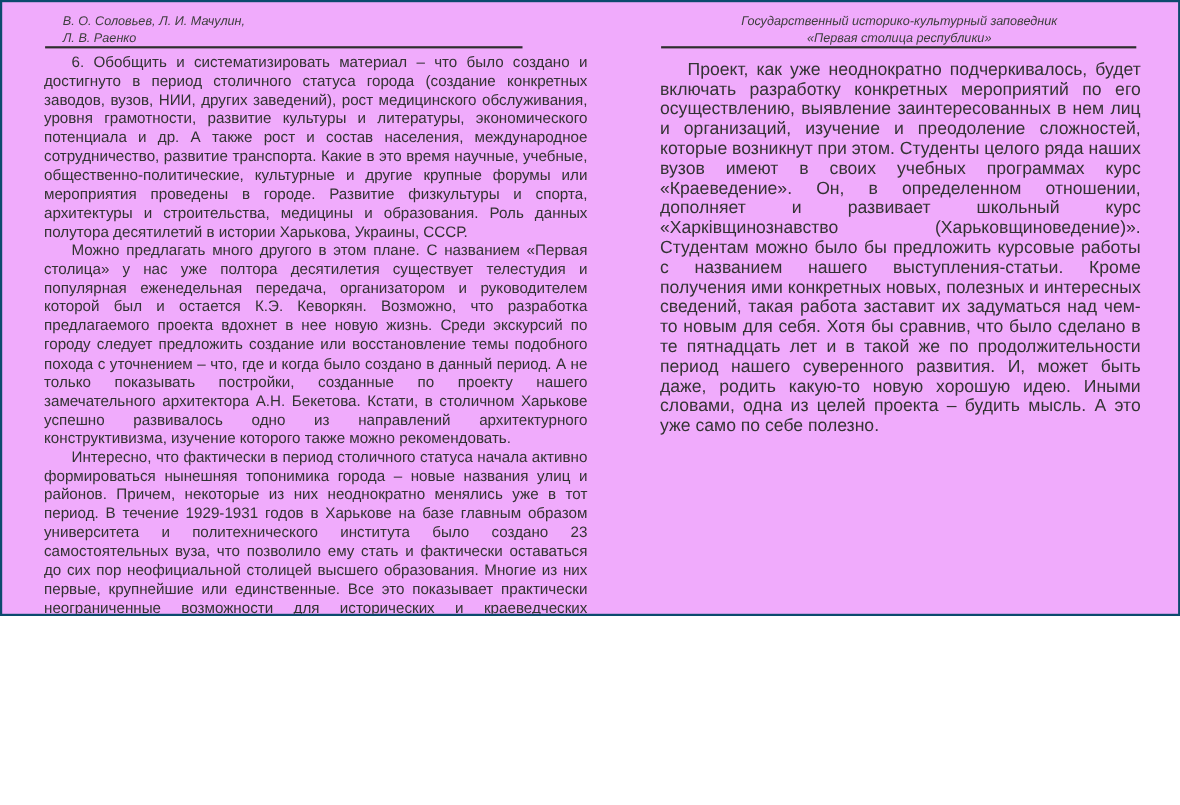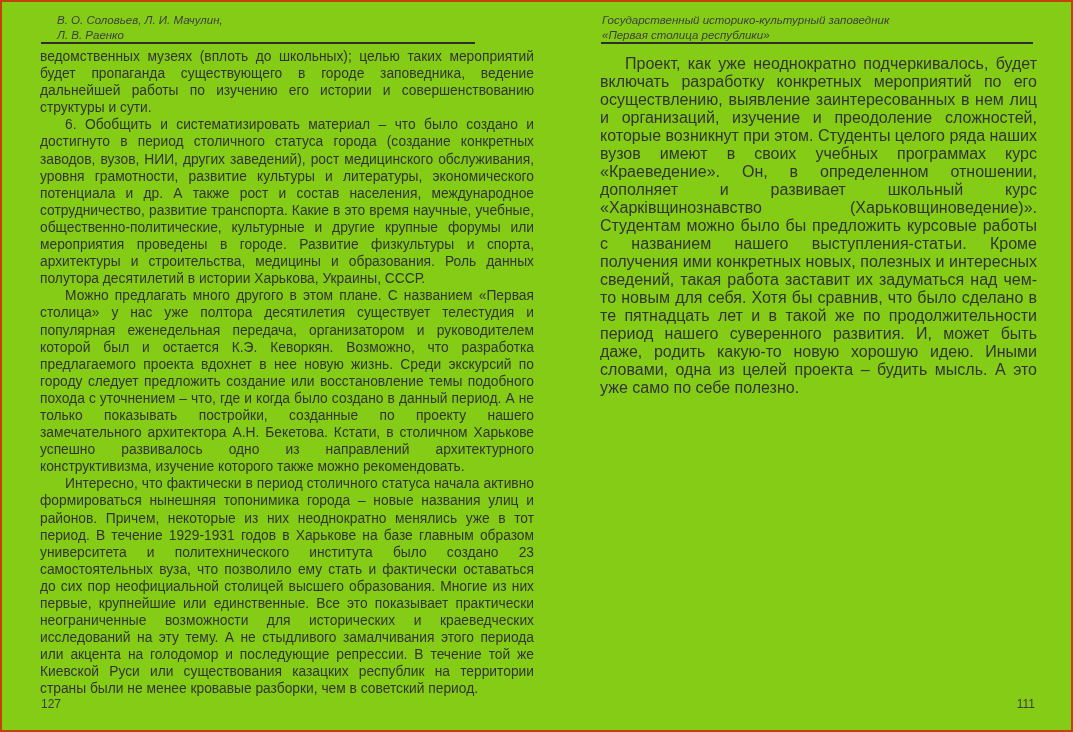--- a/index.html
+++ b/index.html
@@ -4,38 +4,38 @@
 <style>
   html, body {
     margin: 0;
     padding: 0;
     background: #ffffff;
     font-family: "Liberation Sans", sans-serif;
   }
   .sheet {
     position: relative;
     width: 1073px;
-    height: 732px;
+    height: 560px;
     box-sizing: border-box;
-    border: 2px solid #c2410c;
-    background: #84cc16;
+    border: 2px solid #0c4a6e;
+    background: #f0abfc;
     overflow: hidden;
   }
   
   .running-head {
     position: absolute;
     top: 11px;
     font-size: 11.5px;
     line-height: 14.5px;
     font-style: italic;
     color: #3e3e3e;
     white-space: pre-line;
   }
   .running-head.left  { left: 55px;  text-align: left; }
-  .running-head.right { left: 600px; width: 431px; text-align: left; }
+  .running-head.right { left: 600px; width: 431px; text-align: center; }
   .head-rule {
     position: absolute;
     top: 40px;
     height: 2px;
     background: #2e2e2e;
   }
   .head-rule.left  { left: 39px;  width: 434px; }
   .head-rule.right { left: 599px; width: 432px; }
   
   .column {
@@ -80,21 +80,20 @@
   <div class="running-head left">В. О. Соловьев, Л. И. Мачулин,
 Л. В. Раенко</div>
 
   <div class="running-head right">Государственный историко-культурный заповедник
 «Первая столица республики»</div>
 
   <div class="head-rule left"></div>
   <div class="head-rule right"></div>
 
   <div class="column left">
-    <p class="no-indent">ведомственных музеях (вплоть до школьных); целью таких мероприятий будет пропаганда существующего в городе заповедника, ведение дальнейшей работы по изучению его истории и совершенствованию структуры и сути.</p>
     <p>6. Обобщить и систематизировать материал – что было создано и достигнуто в период столичного статуса города (создание конкретных заводов, вузов, НИИ, других заведений), рост медицинского обслуживания, уровня грамотности, развитие культуры и литературы, экономического потенциала и др. А также рост и состав населения, международное сотрудничество, развитие транспорта. Какие в это время научные, учебные, общественно-политические, культурные и другие крупные форумы или мероприятия проведены в городе. Развитие физкультуры и спорта, архитектуры и строительства, медицины и образования. Роль данных полутора десятилетий в истории Харькова, Украины, СССР.</p>
     <p>Можно предлагать много другого в этом плане. С названием «Первая столица» у нас уже полтора десятилетия существует телестудия и популярная еженедельная передача, организатором и руководителем которой был и остается К.Э. Кеворкян. Возможно, что разработка предлагаемого проекта вдохнет в нее новую жизнь. Среди экскурсий по городу следует предложить создание или восстановление темы подобного похода с уточнением – что, где и когда было создано в данный период. А не только показывать постройки, созданные по проекту нашего замечательного архитектора А.Н. Бекетова. Кстати, в столичном Харькове успешно развивалось одно из направлений архитектурного конструктивизма, изучение которого также можно рекомендовать.</p>
     <p>Интересно, что фактически в период столичного статуса начала активно формироваться нынешняя топонимика города – новые названия улиц и районов. Причем, некоторые из них неоднократно менялись уже в тот период. В течение 1929-1931 годов в Харькове на базе главным образом университета и политехнического института было создано 23 самостоятельных вуза, что позволило ему стать и фактически оставаться до сих пор неофициальной столицей высшего образования. Многие из них первые, крупнейшие или единственные. Все это показывает практически неограниченные возможности для исторических и краеведческих исследований на эту тему. А не стыдливого замалчивания этого периода или акцента на голодомор и последующие репрессии. В течение той же Киевской Руси или существования казацких республик на территории страны были не менее кровавые разборки, чем в советский период.</p>
   </div>
 
   <div class="column right">
     <p>Проект, как уже неоднократно подчеркивалось, будет включать разработку конкретных мероприятий по его осуществлению, выявление заинтересованных в нем лиц и организаций, изучение и преодоление сложностей, которые возникнут при этом. Студенты целого ряда наших вузов имеют в своих учебных программах курс «Краеведение». Он, в определенном отношении, дополняет и развивает школьный курс «Харківщинознавство (Харьковщиноведение)». Студентам можно было бы предложить курсовые работы с названием нашего выступления-статьи. Кроме получения ими конкретных новых, полезных и интересных сведений, такая работа заставит их задуматься над чем-то новым для себя. Хотя бы сравнив, что было сделано в те пятнадцать лет и в такой же по продолжительности период нашего суверенного развития. И, может быть даже, родить какую-то новую хорошую идею. Иными словами, одна из целей проекта – будить мысль. А это уже само по себе полезно.</p>
   </div>
 
   <div class="folio left">127</div>

